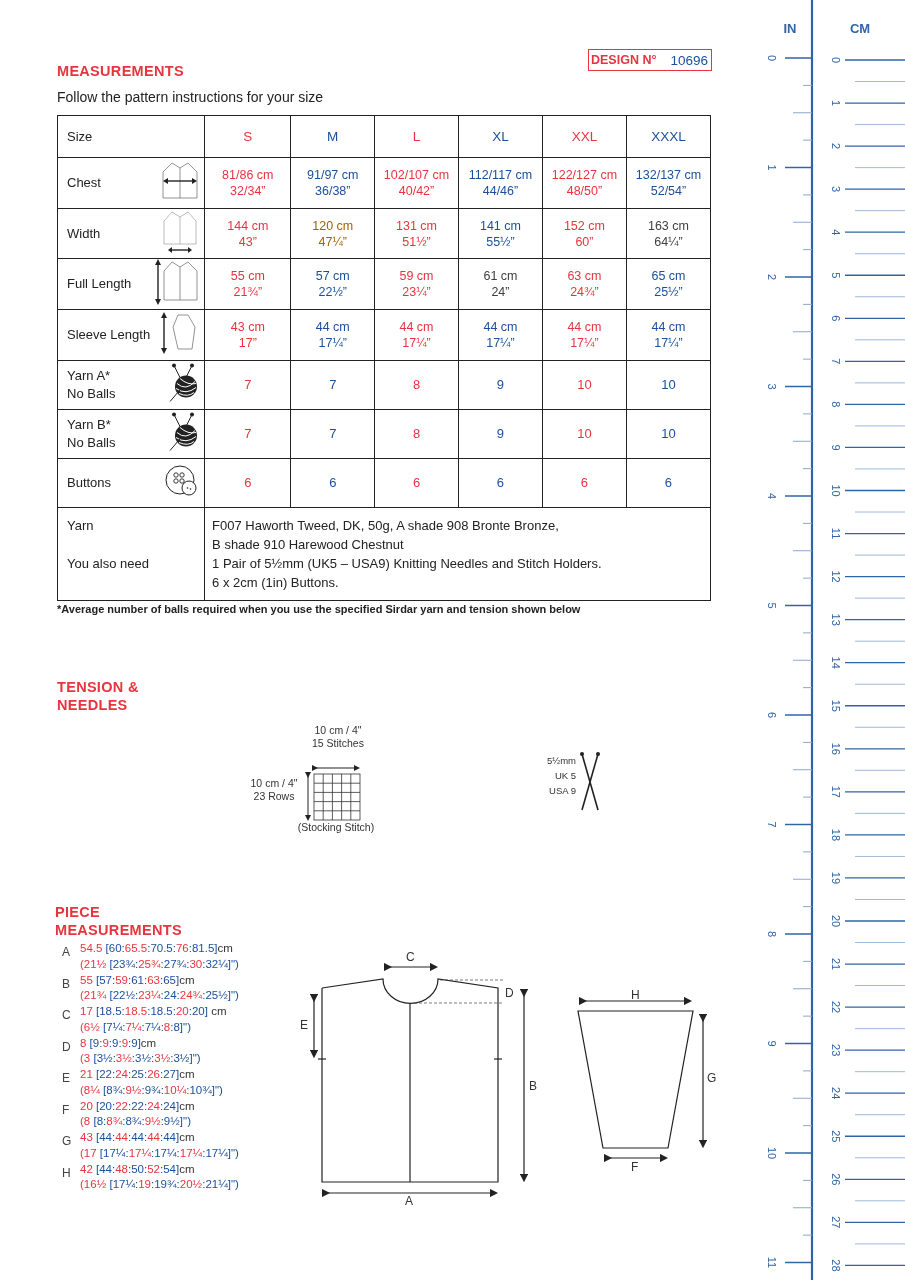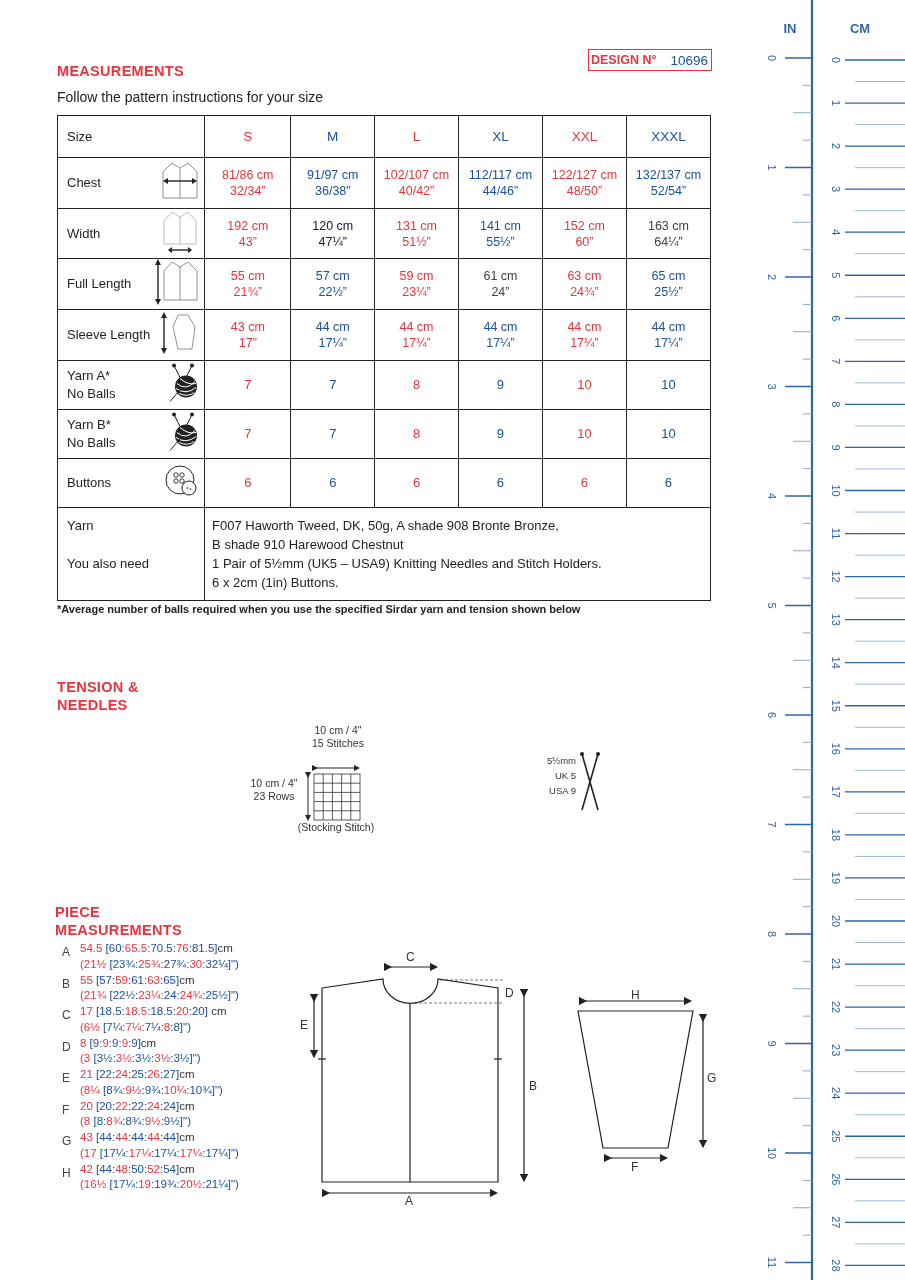--- a/index.html
+++ b/index.html
@@ -86,24 +86,24 @@
         <td class="lab">
           <div>Width</div>
           <span class="icon"><svg width="40" height="44">
               <path d="M12,2 L20,7 L28,2 L36,11 L36,34 L4,34 L4,11 Z" stroke="#aaa" fill="none" stroke-width="0.8"></path>
               <line x1="20" y1="7" x2="20" y2="34" stroke="#aaa" stroke-width="0.8"></line>
               <line x1="10" y1="40" x2="30" y2="40" stroke="#222" stroke-width="1.4"></line>
               <path d="M8,40 L12,37 L12,43 Z M32,40 L28,37 L28,43 Z" fill="#222"></path>
             </svg></span>
         </td>
         <td style="color: rgb(232, 52, 63);">
-          <div>192 cm</div>
+          <div>144 cm</div>
           <div>43”</div>
         </td>
-        <td style="color: #0f172a;">
+        <td style="color: #a16207;">
           <div>120 cm</div>
           <div>47¼”</div>
         </td>
         <td style="color: rgb(232, 52, 63);">
           <div>131 cm</div>
           <div>51½”</div>
         </td>
         <td style="color: rgb(27, 79, 156);">
           <div>141 cm</div>
           <div>55½”</div>

